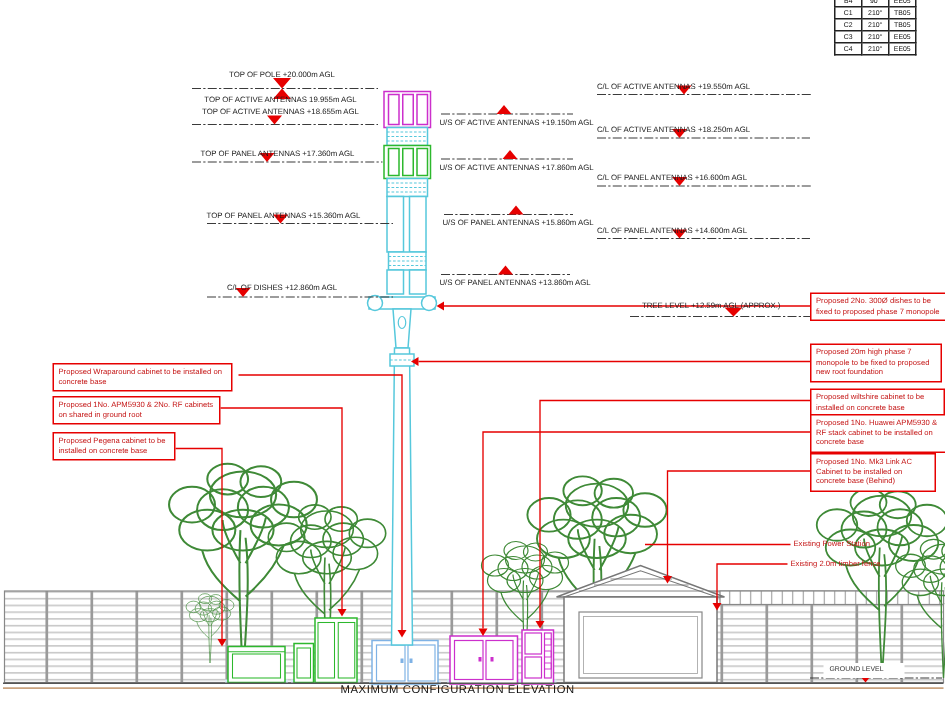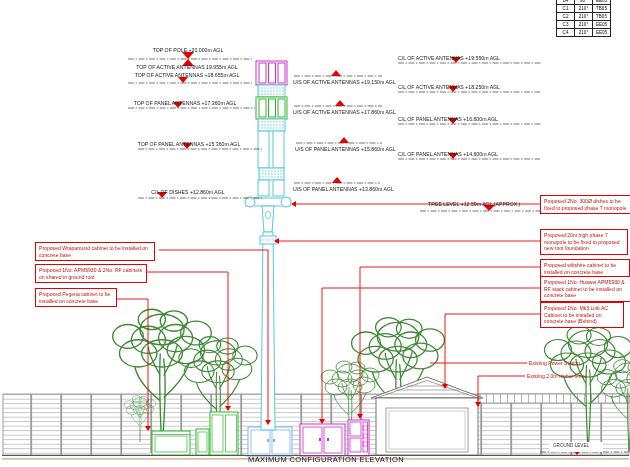--- a/index.html
+++ b/index.html
@@ -4,21 +4,21 @@
 <style>
   html,body{margin:0;padding:0;background:#fff;}
   .canvas{position:relative;width:630px;height:467px;background:#fff;overflow:hidden;
           font-family:"Liberation Sans",sans-serif;}
   svg.draw{position:absolute;left:0;top:0;}
   .lvl{position:absolute;font-size:5.2px;color:#1a1a1a;white-space:nowrap;line-height:1.35;}
   .lvl.c{text-align:center;}
   .ann{position:absolute;font-size:5.1px;color:#c41414;border:1px solid #e60000;background:#fff;
        padding:2px 3px;line-height:1.3;}
   .exlabel{position:absolute;font-size:5.1px;color:#c41414;white-space:nowrap;}
-  .title{position:absolute;left:248px;top:455px;font-size:7.5px;color:#111;letter-spacing:.4px;white-space:nowrap;}
+  .title{position:absolute;left:227px;top:455px;font-size:7.5px;color:#111;letter-spacing:.4px;white-space:nowrap;}
   .gl{position:absolute;left:551px;top:443px;font-size:4.6px;color:#333;background:#fff;padding:0 2px;white-space:nowrap;}
   table.sched{position:absolute;left:556px;top:-4px;border-collapse:collapse;font-size:4.6px;color:#111;background:#fff;}
   table.sched td{border:1px solid #222;padding:0 2px;height:7px;text-align:center;min-width:13px;white-space:nowrap;}
 </style>
 </head>
 <body>
 
 <div class="canvas">
 
   <svg class="draw" width="630" height="467" viewBox="0 0 630 467">

